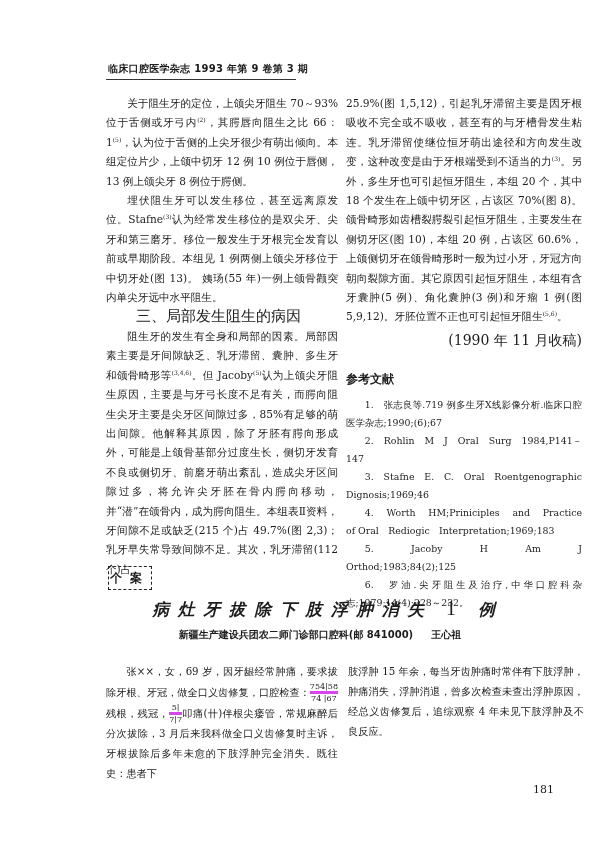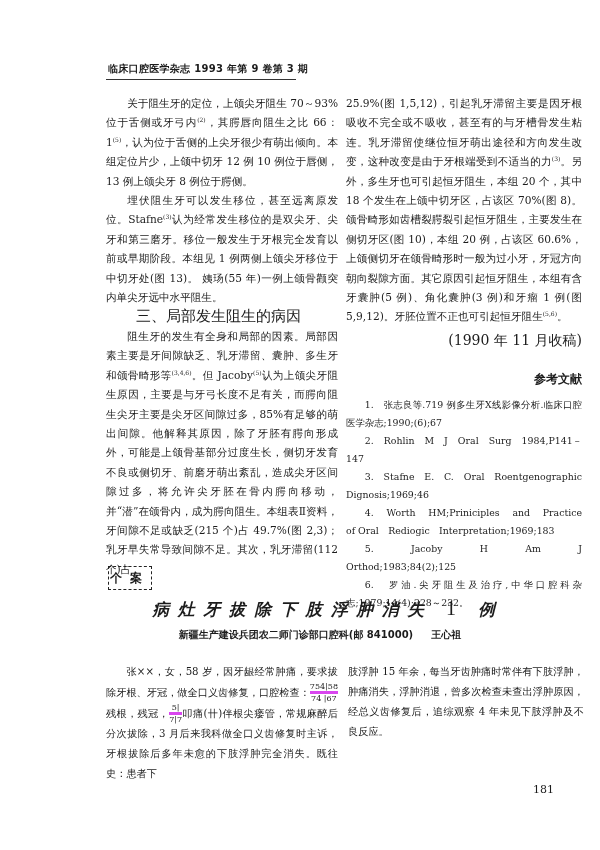--- a/index.html
+++ b/index.html
@@ -21,21 +21,21 @@
       text-align: justify;
     }
     .col-left { left: 78px; top: 94px; width: 232px; }
     .col-right { left: 318px; top: 94px; width: 236px; }
     .para { margin: 0; text-indent: 2em; }
     .para.noindent { text-indent: 0; }
     .subhead { margin: 0; text-indent: 2em; font-family: "DejaVu Sans", sans-serif; font-size: 15px; }
     sup { font-size: 6px; vertical-align: 4px; line-height: 0; }
     .received { text-align: right; font-size: 14px; margin-top: 4px; }
     .refs-title {
-      text-align: right; font-family: "DejaVu Sans", sans-serif; font-weight: bold;
+      text-align: left; font-family: "DejaVu Sans", sans-serif; font-weight: bold;
       font-size: 12px; margin: 20px 0 6px 0;
     }
     .ref { font-size: 9.4px; line-height: 18px; margin: 0; text-indent: 2em; }
     .case-box {
       position: absolute; left: 80px; top: 566px; width: 42px; height: 22px;
       border: 1.5px dashed #222; font-family: Liberation Sans, sans-serif;
       font-size: 12px; font-weight: bold; display: flex; align-items: center; justify-content: center;
       letter-spacing: 8px;
     }
     .article-title {
@@ -92,19 +92,19 @@
     <span>病灶牙拔除下肢浮肿消失</span>
     <span class="num">1</span>
     <span>例</span>
   </div>
 
   <div class="affiliation">
     <span>新疆生产建设兵团农二师门诊部口腔科(邮 841000)</span><span class="author">王心祖</span>
   </div>
 
   <div class="case-left">
-    <span style="padding-left:2em">张××，女，58 岁，因牙龈经常肿痛，要求拔除牙根、牙冠，做全口义齿修复，口腔检查：</span><span class="frac"><span class="top">754|58</span><span class="bot">74 |67</span></span><span>残根，残冠，</span><span class="frac"><span class="top">5|</span><span class="bot">7|7</span></span><span>叩痛(卄)伴根尖瘘管，常规麻醉后分次拔除，3 月后来我科做全口义齿修复时主诉，牙根拔除后多年未愈的下肢浮肿完全消失。既往史：患者下</span>
+    <span style="padding-left:2em">张××，女，69 岁，因牙龈经常肿痛，要求拔除牙根、牙冠，做全口义齿修复，口腔检查：</span><span class="frac"><span class="top">754|58</span><span class="bot">74 |67</span></span><span>残根，残冠，</span><span class="frac"><span class="top">5|</span><span class="bot">7|7</span></span><span>叩痛(卄)伴根尖瘘管，常规麻醉后分次拔除，3 月后来我科做全口义齿修复时主诉，牙根拔除后多年未愈的下肢浮肿完全消失。既往史：患者下</span>
   </div>
 
   <div class="case-right">肢浮肿 15 年余，每当牙齿肿痛时常伴有下肢浮肿，肿痛消失，浮肿消退，曾多次检查未查出浮肿原因，经总义齿修复后，追综观察 4 年未见下肢浮肿及不良反应。</div>
 
   <div class="page-number">181</div>
 </div>
 
 </body></html>

